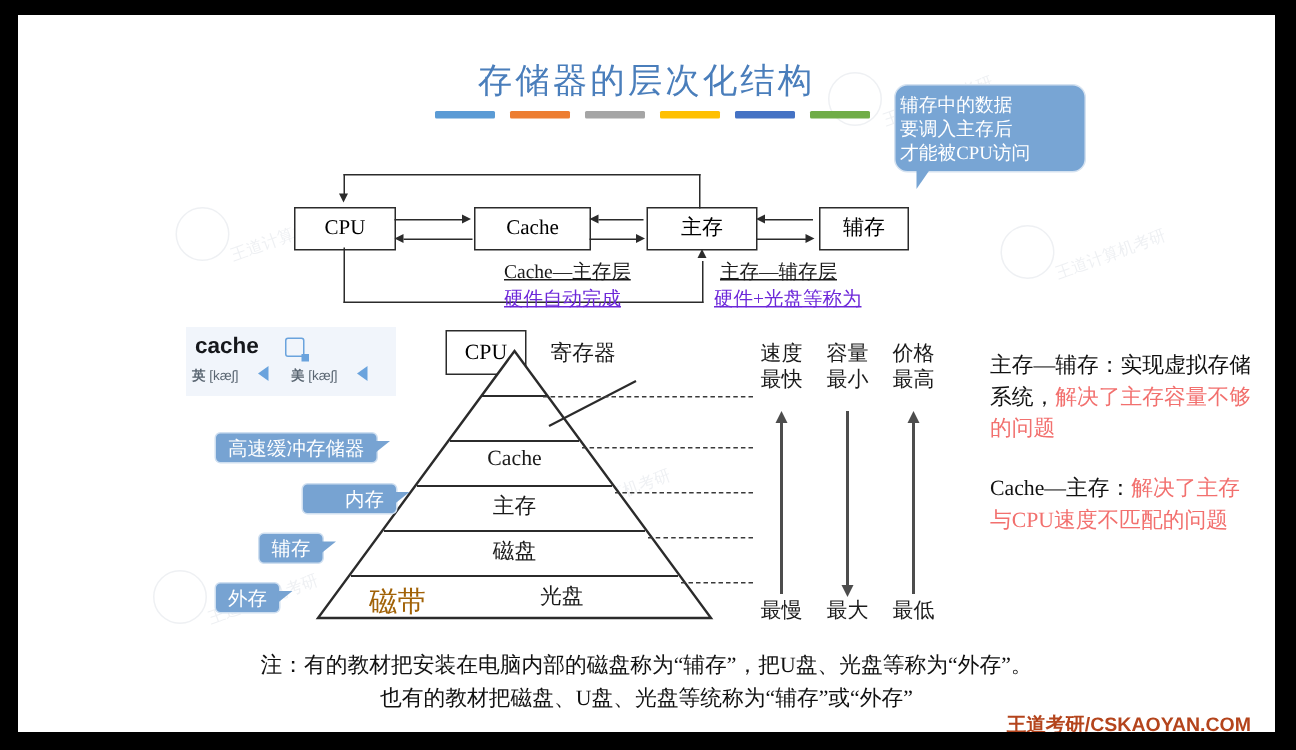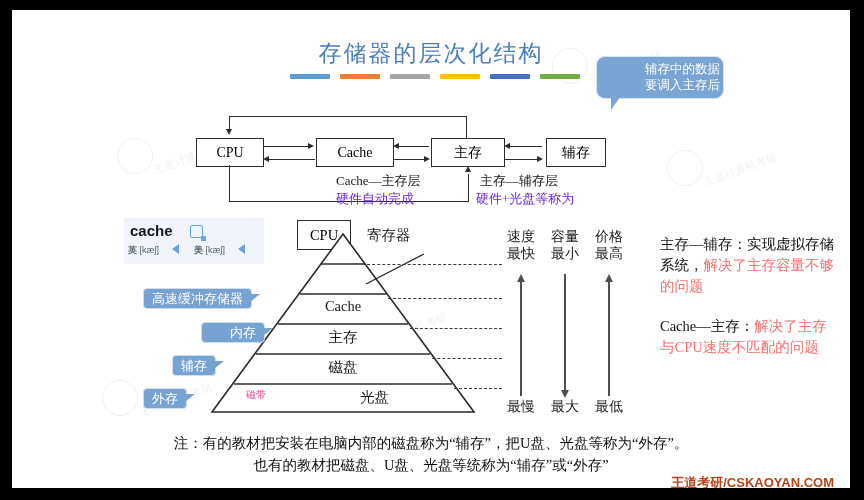--- a/index.html
+++ b/index.html
@@ -4,34 +4,34 @@
 <style>
   html,body{margin:0;padding:0;background:#000;}
   body{width:864px;height:500px;overflow:hidden;font-family:"Liberation Serif",serif;}
   #slide{position:absolute;left:12px;top:10px;width:838px;height:478px;background:#fff;box-shadow:2px 2px 2px rgba(0,0,0,.35);overflow:hidden;}
   .abs{position:absolute;}
   
   #title{left:0;top:28px;width:838px;text-align:center;font-size:23px;color:#4a7ebb;letter-spacing:2px;font-family:"Liberation Serif",serif;}
   #bars{left:278px;top:64px;width:290px;display:flex;gap:10px;}
   #bars i{display:block;height:5px;flex:1;border-radius:1px;}
   
-  #callout{left:584px;top:46px;width:120px;padding:5px 3px 4px;background:#78a5d4;border:1px solid #d5e2f0;border-radius:9px;color:#fff;font-size:12.5px;line-height:16px;text-align:right;font-family:Liberation Mono, monospace;}
+  #callout{left:584px;top:46px;width:120px;padding:5px 3px 4px;background:#78a5d4;border:1px solid #d5e2f0;border-radius:9px;color:#fff;font-size:12.5px;line-height:16px;text-align:left;font-family:Liberation Serif, serif;}
   #callout .tail{position:absolute;left:14px;bottom:-12px;width:0;height:0;border-left:9px solid #78a5d4;border-bottom:13px solid transparent;}
   
   #diagram{left:176px;top:104px;width:420px;height:96px;}
   .bx{position:absolute;border:1.4px solid #2b2b2b;background:#fff;text-align:center;font-size:14px;line-height:27px;height:27px;font-family:"Liberation Serif",serif;}
   .ln{position:absolute;background:#2b2b2b;}
   .hl{height:1.2px;}
   .vl{width:1.2px;}
   .ahead{position:absolute;width:0;height:0;}
   .ar{border-left:6px solid #2b2b2b;border-top:3.4px solid transparent;border-bottom:3.4px solid transparent;}
   .al{border-right:6px solid #2b2b2b;border-top:3.4px solid transparent;border-bottom:3.4px solid transparent;}
   .ad{border-top:6px solid #2b2b2b;border-left:3.4px solid transparent;border-right:3.4px solid transparent;}
   .au{border-bottom:6px solid #2b2b2b;border-left:3.4px solid transparent;border-right:3.4px solid transparent;}
-  .dlab{position:absolute;font-size:13px;color:#1a1a1a;white-space:nowrap;font-family:"Liberation Serif",serif;}
+  .dlab{position:absolute;font-size:13px;color:#1a1a1a;white-space:nowrap;font-family:"Liberation Serif",serif;text-decoration:underline;}
   .dlab.blue{color:#6d28d9;}
   
   #dict{left:112px;top:208px;width:140px;height:46px;background:#f1f5fb;}
   #dict .w{position:absolute;left:6px;top:4px;font-size:15px;font-weight:bold;color:#16181c;font-family:"Liberation Sans",sans-serif;}
   #dict .copyi{position:absolute;left:66px;top:7px;width:11px;height:11px;border:1.6px solid #6aa3dd;border-radius:2px;}
   #dict .copyi:after{content:"";position:absolute;right:-4px;bottom:-4px;width:5px;height:5px;background:#6aa3dd;}
   #dict .ph{position:absolute;top:26px;font-size:9px;color:#5a6672;font-family:"Liberation Sans",sans-serif;white-space:nowrap;}
   #dict .spk{position:absolute;top:26px;width:0;height:0;border-right:7px solid #6aa3dd;border-top:5px solid transparent;border-bottom:5px solid transparent;}
   
   #pyr{left:196px;top:222px;width:270px;height:182px;}
@@ -82,20 +82,21 @@
     <i style="background:#ed7d31"></i>
     <i style="background:#a5a5a5"></i>
     <i style="background:#ffc000"></i>
     <i style="background:#4472c4"></i>
     <i style="background:#70ad47"></i>
   </div>
 
   <div class="abs" id="callout">
     <div>辅存中的数据</div>
     <div>要调入主存后</div>
+    <div>才能被CPU访问</div>
     <span class="tail"></span>
   </div>
 
   <div class="abs" id="diagram">
 
     <div class="bx" style="left:8px;top:24px;width:66px;">CPU</div>
     <div class="bx" style="left:128px;top:24px;width:76px;">Cache</div>
     <div class="bx" style="left:243px;top:24px;width:72px;">主存</div>
     <div class="bx" style="left:358px;top:24px;width:58px;">辅存</div>
 
@@ -158,21 +159,21 @@
       <line x1="92" y1="62" x2="178" y2="62" stroke="#2b2b2b" stroke-width="1.4"></line>
       <line x1="70" y1="92" x2="200" y2="92" stroke="#2b2b2b" stroke-width="1.4"></line>
       <line x1="48" y1="122" x2="222" y2="122" stroke="#2b2b2b" stroke-width="1.4"></line>
       <line x1="26" y1="152" x2="244" y2="152" stroke="#2b2b2b" stroke-width="1.4"></line>
       <line x1="135" y1="2" x2="118" y2="2" stroke="#2b2b2b" stroke-width="0"></line>
       <line x1="158" y1="52" x2="216" y2="22" stroke="#2b2b2b" stroke-width="1.4"></line>
     </svg>
     <div class="ptxt" style="top:66px;">Cache</div>
     <div class="ptxt" style="top:96px;">主存</div>
     <div class="ptxt" style="top:126px;">磁盘</div>
-    <div class="abs" style="left:38px;top:156px;font-size:10px;color:#ec4899;">磁带</div>
+    <div class="abs" style="left:38px;top:156px;font-size:19px;color:#a16207;">磁带</div>
     <div class="abs" style="left:152px;top:156px;font-size:14.5px;color:#1b1b1b;">光盘</div>
   </div>
 
   <div class="abs dash" style="left:350px;top:254px;width:140px;"></div>
   <div class="abs dash" style="left:376px;top:288px;width:114px;"></div>
   <div class="abs dash" style="left:398px;top:318px;width:92px;"></div>
   <div class="abs dash" style="left:420px;top:348px;width:70px;"></div>
   <div class="abs dash" style="left:442px;top:378px;width:48px;"></div>
 
   <div class="abs blab" style="left:131px;top:278px;">

